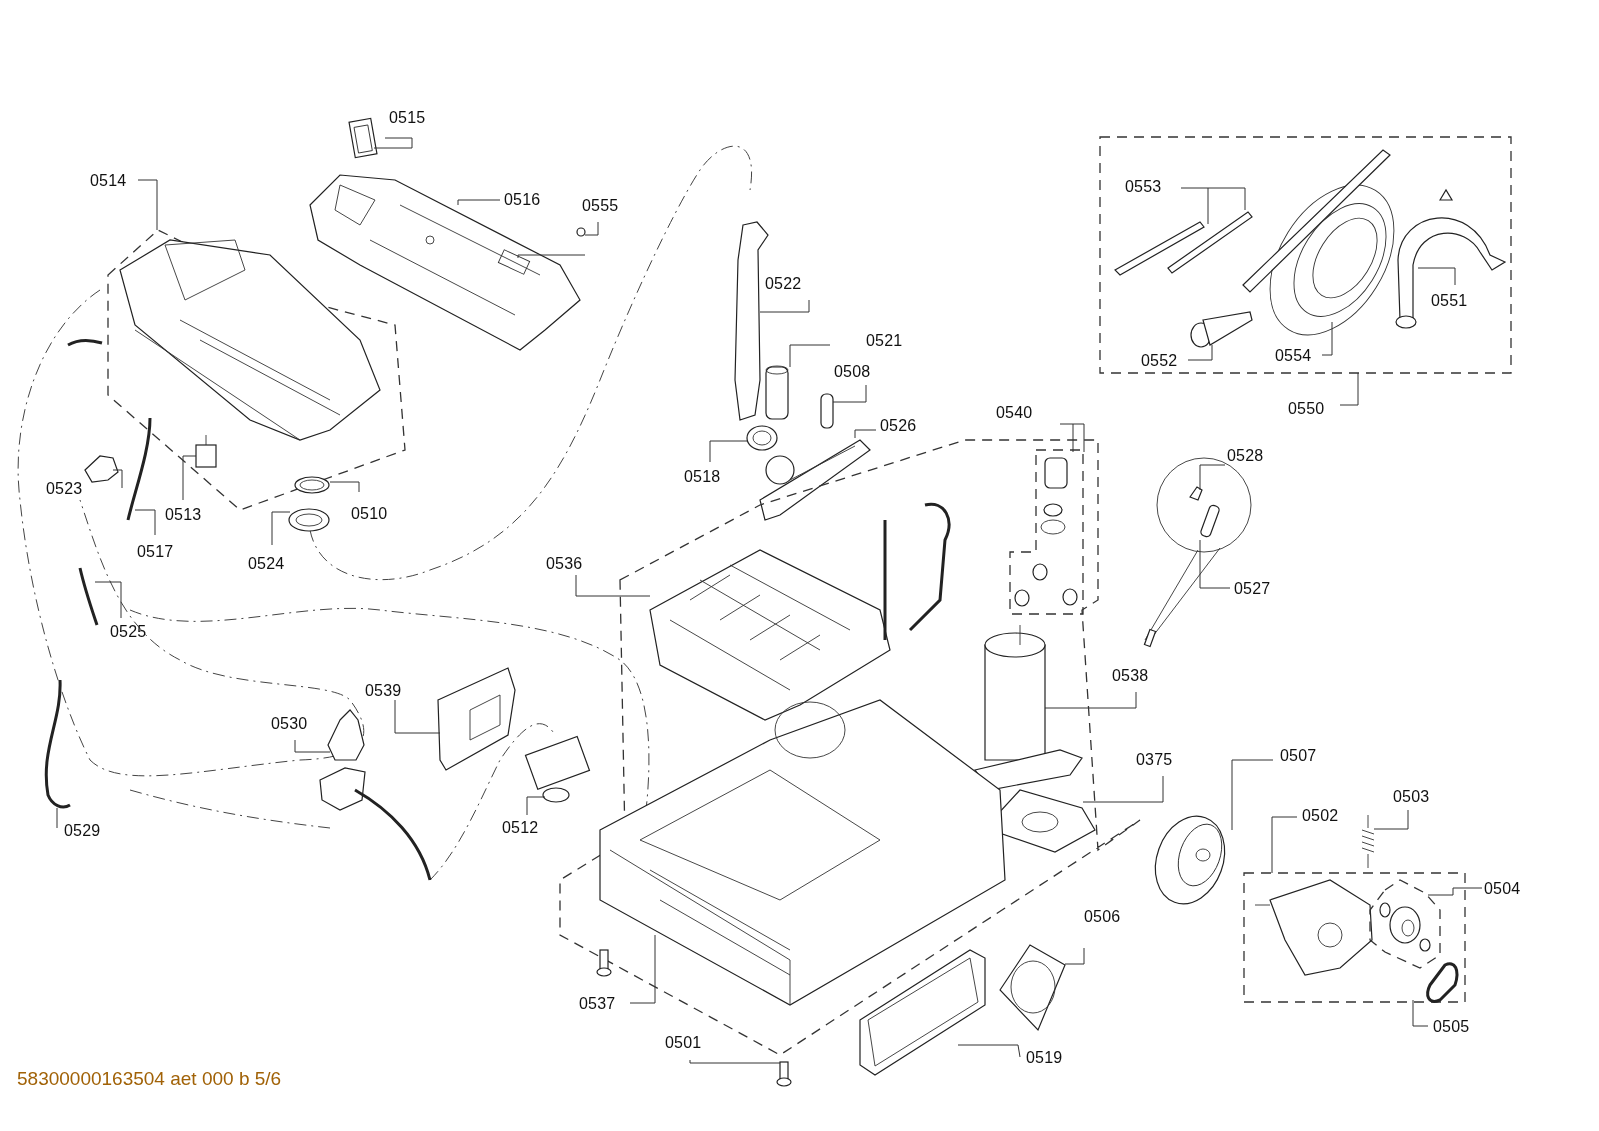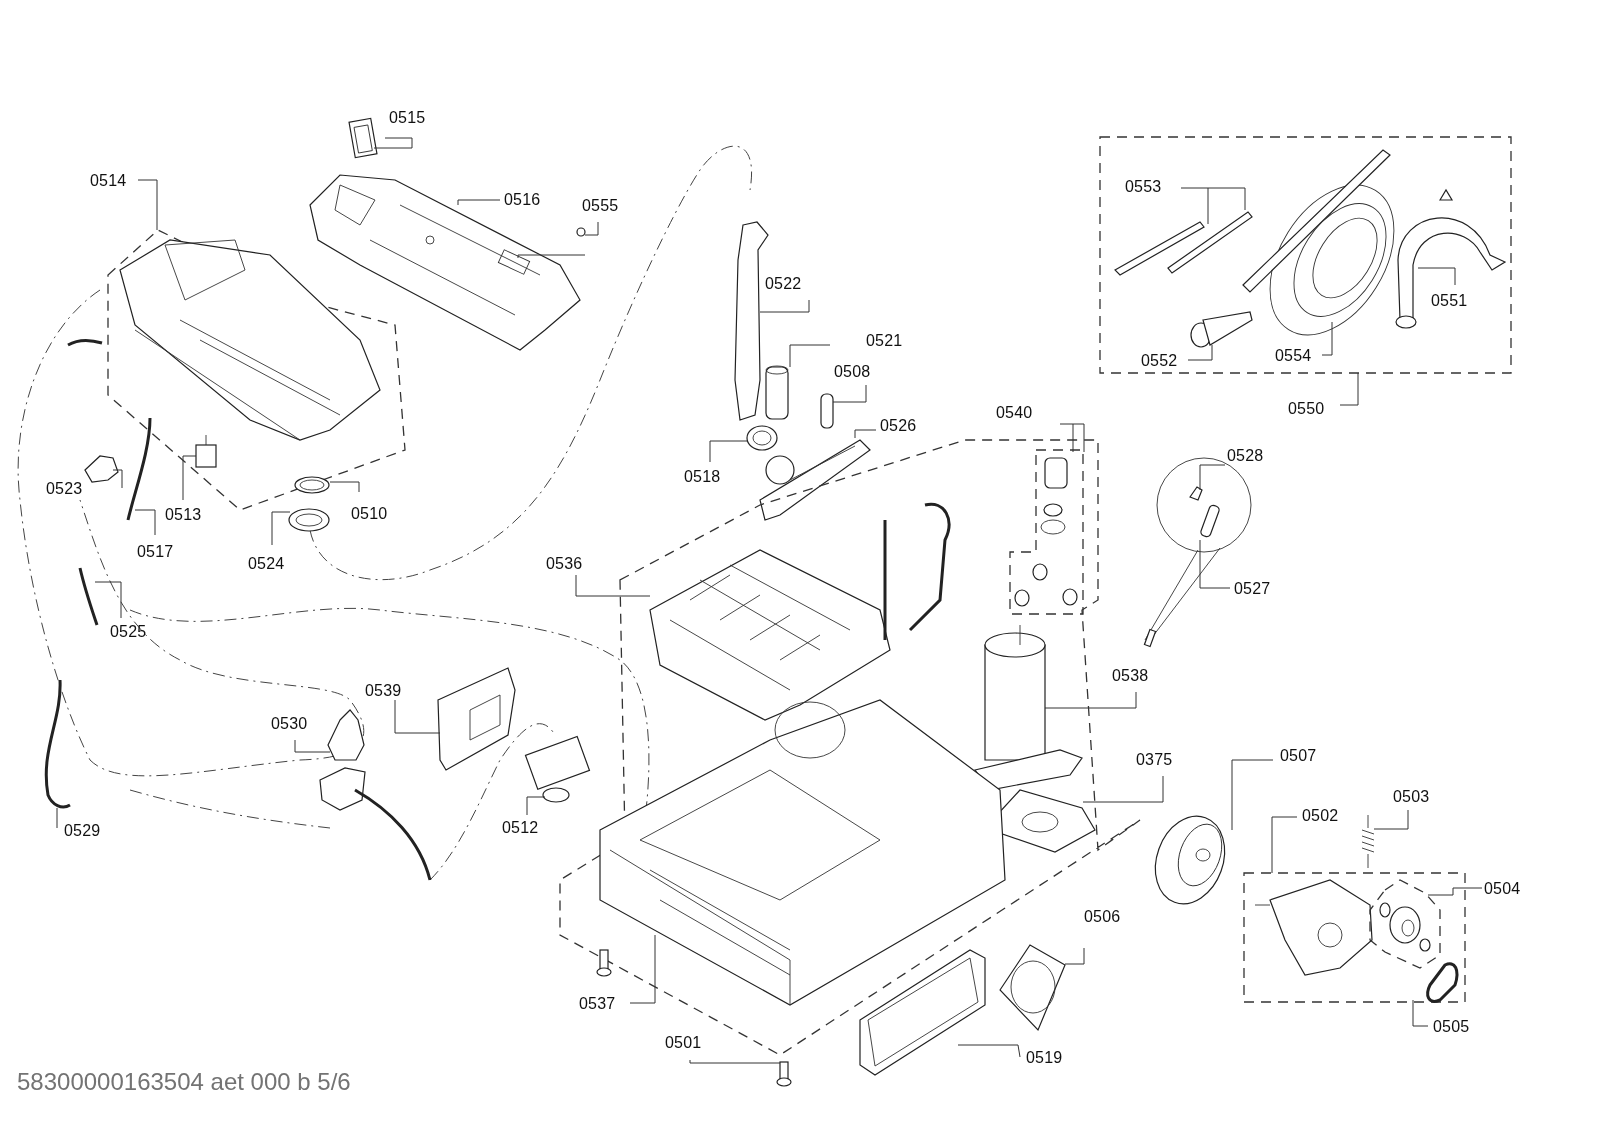--- a/index.html
+++ b/index.html
@@ -1,21 +1,21 @@
 <!DOCTYPE html>
 <html><head>
 <meta charset="utf-8">
 <style>
   html, body { margin: 0; padding: 0; background: #ffffff; }
   body { width: 1599px; height: 1131px; position: relative; overflow: hidden;
          font-family: "Liberation Sans", sans-serif; color: #000; }
   #diagram { position: absolute; left: 0; top: 0; width: 1599px; height: 1131px; }
   .lbl { position: absolute; font-size: 16px; line-height: 19px; white-space: nowrap;
          color: #111; letter-spacing: 0.2px; cursor: pointer; }
-  .footer { position: absolute; left: 17px; top: 1068px; font-size: 24px; color: #737373; }
+  .footer { position: absolute; left: 17px; top: 1068px; font-size: 19px; color: #a16207; }
   svg .part { fill: #fff; stroke: #222; stroke-width: 1.2; }
   svg .thin { fill: none; stroke: #333; stroke-width: 0.9; }
   svg .lead { fill: none; stroke: #333; stroke-width: 1; }
   svg .dash { fill: none; stroke: #333; stroke-width: 1.3; stroke-dasharray: 10 7; }
   svg .dashdot { fill: none; stroke: #444; stroke-width: 1; stroke-dasharray: 12 5 2 5; }
   svg .thick { fill: none; stroke: #222; stroke-width: 3; }
 </style>
 </head>
 <body>
 

